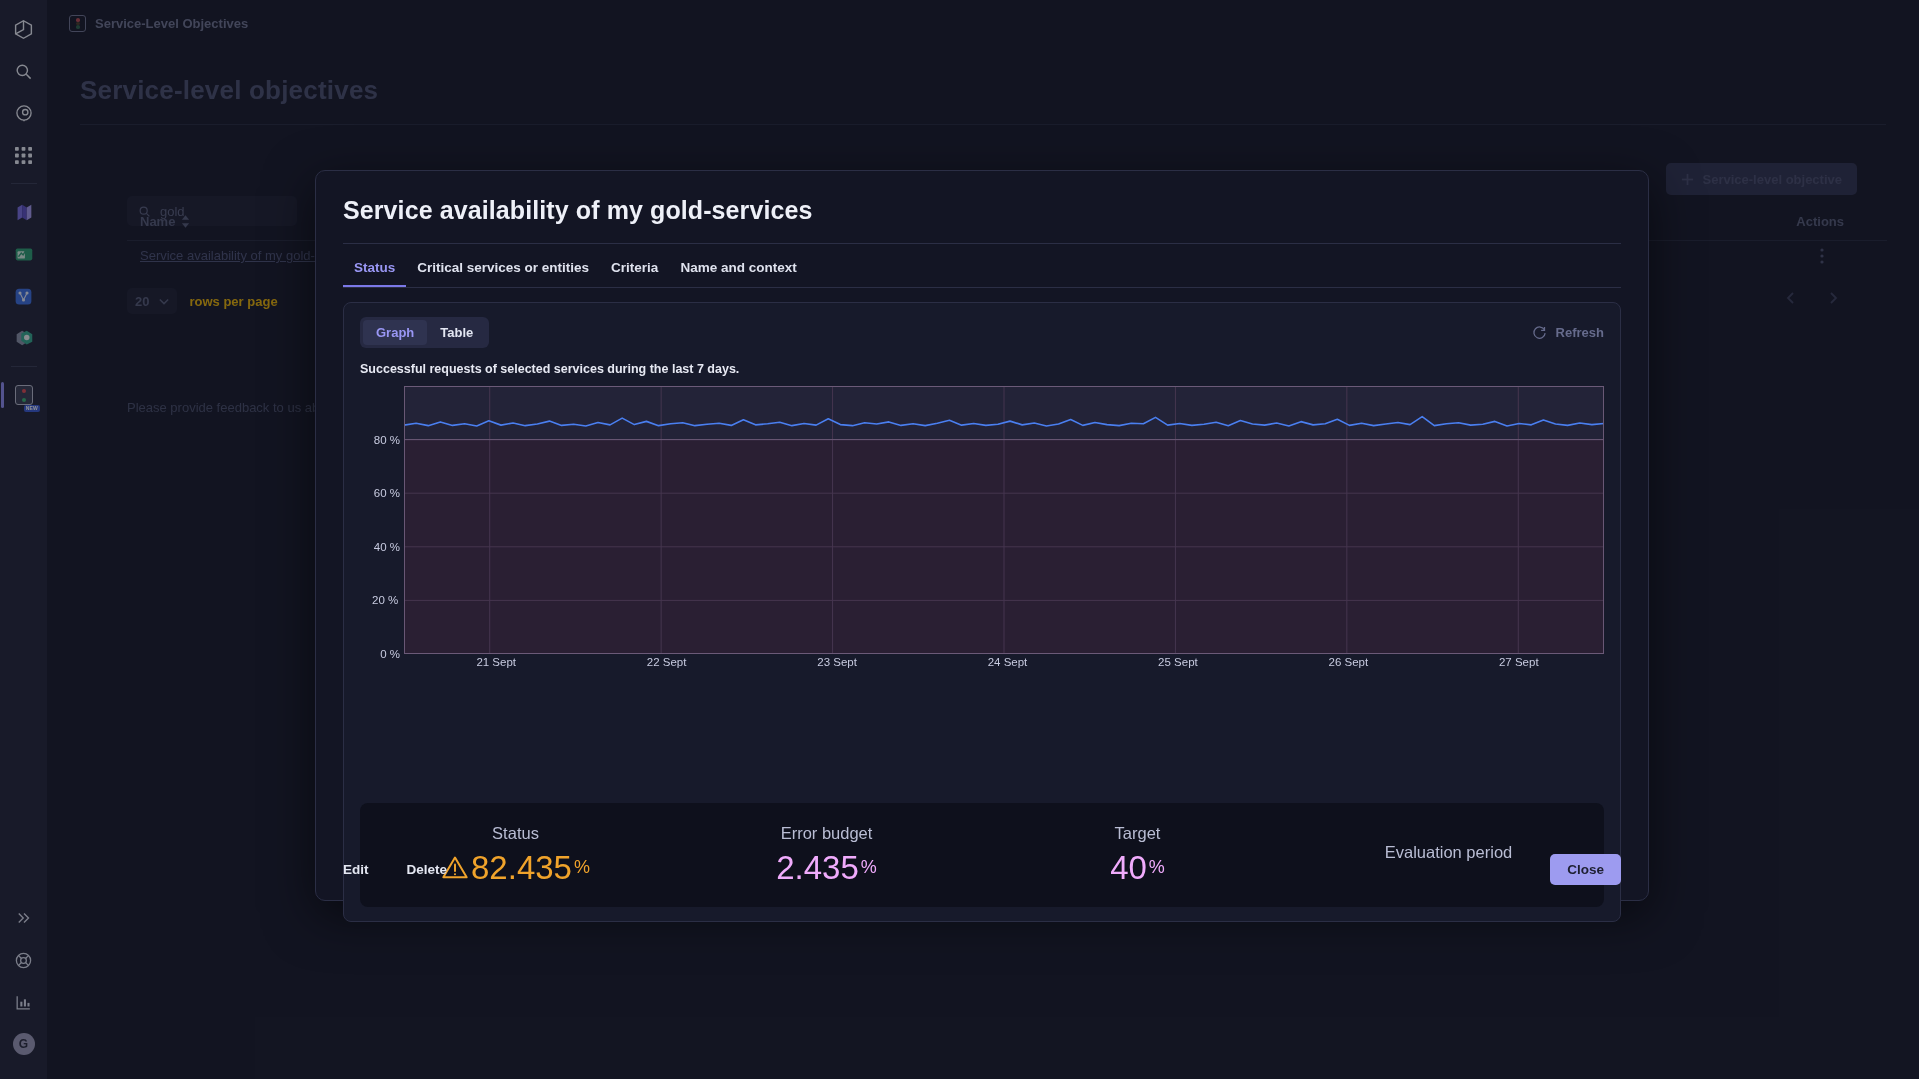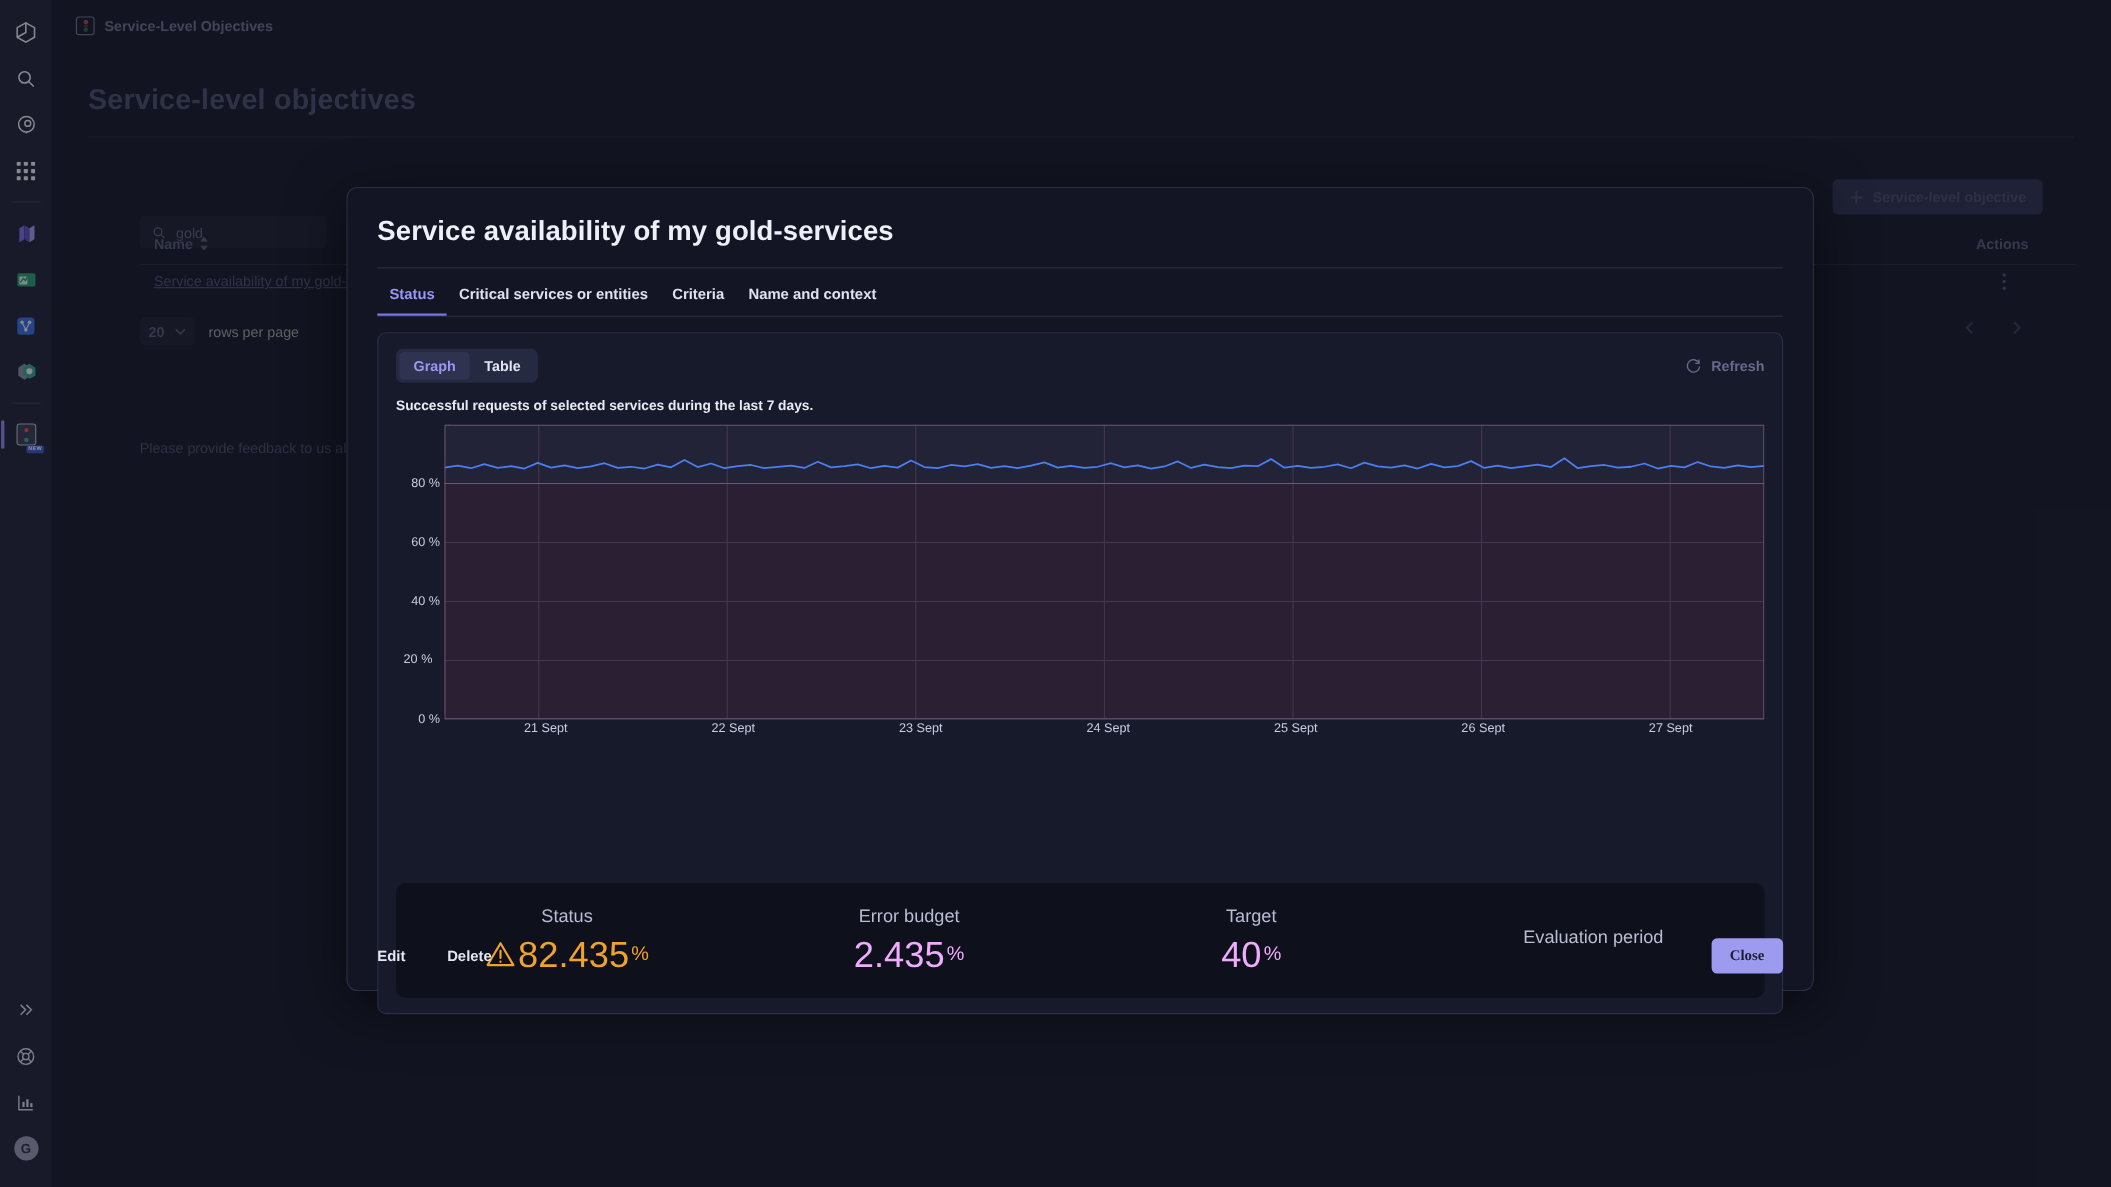--- a/index.html
+++ b/index.html
@@ -73,21 +73,21 @@
     position: absolute; left: 93px; top: 248px; color: #4d5striking;
     color: #4e5376; font-size: 13px; text-decoration: underline; white-space: nowrap;
   }
   .rows-per-page {
     position: absolute; left: 80px; top: 288px; display: flex; align-items: center; gap: 12px;
   }
   .rpp-select {
     background: #1f2134; border-radius: 5px; height: 26px; padding: 0 8px;
     display:flex; align-items:center; gap: 10px; color: #585d79; font-size: 13px; font-weight: bold;
   }
-  .rpp-label { color: #a3a3a3; font-size: 13px; font-weight: normal; }
+  .rpp-label { color: #eab308; font-size: 13px; font-weight: bold; }
   .feedback {
     position: absolute; left: 80px; top: 400px; color: #4a4f6b; font-size: 13px; white-space: nowrap;
   }
   .slo-add-btn {
     position: absolute; right: 62px; top: 163px; height: 32px;
     background: #33365180; background: #313450; border-radius: 5px;
     display: flex; align-items: center; gap: 9px; padding: 0 15px;
     color: #4a4e6d; font-size: 13px; font-weight: bold;
   }
   .actions-head {
@@ -175,21 +175,21 @@
   .summary-unit { font-size: 18px; }
 
   .modal-footer {
     position: absolute; left: 0; right: 0; bottom: 0; height: 62px;
     display: flex; align-items: center; padding: 0 27px; gap: 38px;
   }
   .footer-link { color: #e4e7f2; font-size: 13.5px; font-weight: bold; }
   .footer-spacer { flex: 1 1 auto; }
   .btn-close {
     background: #9d9bf0; color: #1d1f30; font-size: 13.5px; font-weight: bold;
-    border-radius: 5px; padding: 8px 17px; font-family: Liberation Serif, serif;
+    border-radius: 5px; padding: 8px 17px;
   }
 </style>
 </head>
 <body>
 
 <div id="root">
 
   <div class="rail">
     <div class="rail-icon" style="margin-top:8px">
       <svg width="21" height="21" viewBox="0 0 24 24" fill="none" stroke="#eceef6" stroke-width="1.6">
@@ -412,21 +412,21 @@
               <line x1="617" y1="0" x2="617" y2="268" stroke="#46364f" stroke-width="1"></line>
               <line x1="793.2857142857142" y1="0" x2="793.2857142857142" y2="268" stroke="#46364f" stroke-width="1"></line>
               <line x1="969.5714285714286" y1="0" x2="969.5714285714286" y2="268" stroke="#46364f" stroke-width="1"></line>
               <line x1="1145.857142857143" y1="0" x2="1145.857142857143" y2="268" stroke="#46364f" stroke-width="1"></line>
               <line x1="0" y1="53.599999999999994" x2="1234" y2="53.599999999999994" stroke="#6b5a78" stroke-width="1"></line>
               <polyline points="0.00,39.13 12.46,37.25 24.93,39.66 37.39,35.91 49.86,39.40 62.32,37.79 74.79,39.93 87.25,34.84 99.72,39.13 112.18,36.98 124.65,39.66 137.11,38.06 149.58,35.11 162.04,39.40 174.51,38.32 186.97,39.93 199.43,36.45 211.90,38.86 224.36,32.16 236.83,38.59 249.29,35.38 261.76,39.66 274.22,37.79 286.69,36.72 299.15,39.66 311.62,38.32 324.08,37.25 336.55,39.40 349.01,33.77 361.47,38.86 373.94,37.79 386.40,36.18 398.87,39.66 411.33,37.52 423.80,39.13 436.26,32.70 448.73,38.59 461.19,39.66 473.66,36.72 486.12,38.06 498.59,35.91 511.05,39.40 523.52,37.79 535.98,39.66 548.44,37.25 560.91,34.30 573.37,39.13 585.84,37.52 598.30,39.40 610.77,38.32 623.23,35.11 635.70,38.86 648.16,36.98 660.63,39.93 673.09,38.06 685.56,33.50 698.02,39.40 710.48,36.45 722.95,38.59 735.41,39.66 747.88,37.25 760.34,37.79 772.81,31.36 785.27,39.13 797.74,37.52 810.20,39.40 822.67,38.32 835.13,36.18 847.60,39.66 860.06,34.57 872.53,38.06 884.99,39.13 897.45,36.98 909.92,39.93 922.38,35.64 934.85,38.86 947.31,37.79 959.78,33.23 972.24,39.40 984.71,37.25 997.17,39.66 1009.64,38.06 1022.10,36.45 1034.57,38.59 1047.03,30.55 1059.49,39.66 1071.96,37.79 1084.42,36.72 1096.89,39.13 1109.35,38.32 1121.82,35.38 1134.28,39.93 1146.75,37.52 1159.21,38.86 1171.68,34.04 1184.14,38.06 1196.61,39.40 1209.07,36.98 1221.54,38.59 1234.00,37.52" fill="none" stroke="#4a7ff0" stroke-width="1.6" stroke-linejoin="round"></polyline>
               <rect x="0.5" y="0.5" width="1233" height="267" fill="none" stroke="#6b5a78" stroke-width="1"></rect>
             </svg></div>
         <div id="y-labels">
             <div class="y-label" style="top: 268px; left: 0px; right: auto; width: 40px; text-align: right; transform: translateY(-50%); padding-right: 0px;">0 %</div>
-            <div class="y-label" style="top: 214.4px; left: 0px; right: auto; width: 40px; text-align: center; transform: translateY(-50%); padding-right: 0px;">20 %</div>
+            <div class="y-label" style="top: 214.4px; left: 12px; right: auto; width: 40px; text-align: left; transform: translateY(-50%); padding-right: 0px;">20 %</div>
             <div class="y-label" style="top: 160.8px; left: 0px; right: auto; width: 40px; text-align: right; transform: translateY(-50%); padding-right: 0px;">40 %</div>
             <div class="y-label" style="top: 107.2px; left: 0px; right: auto; width: 40px; text-align: right; transform: translateY(-50%); padding-right: 0px;">60 %</div>
             <div class="y-label" style="top: 53.6px; left: 0px; right: auto; width: 40px; text-align: right; transform: translateY(-50%); padding-right: 0px;">80 %</div>
           </div>
         <div class="x-ticks" id="x-ticks">
             <div class="x-tick" style="left: 7.14286%;">21 Sept</div>
             <div class="x-tick" style="left: 21.4286%;">22 Sept</div>
             <div class="x-tick" style="left: 35.7143%;">23 Sept</div>
             <div class="x-tick" style="left: 50%;">24 Sept</div>
             <div class="x-tick" style="left: 64.2857%;">25 Sept</div>

